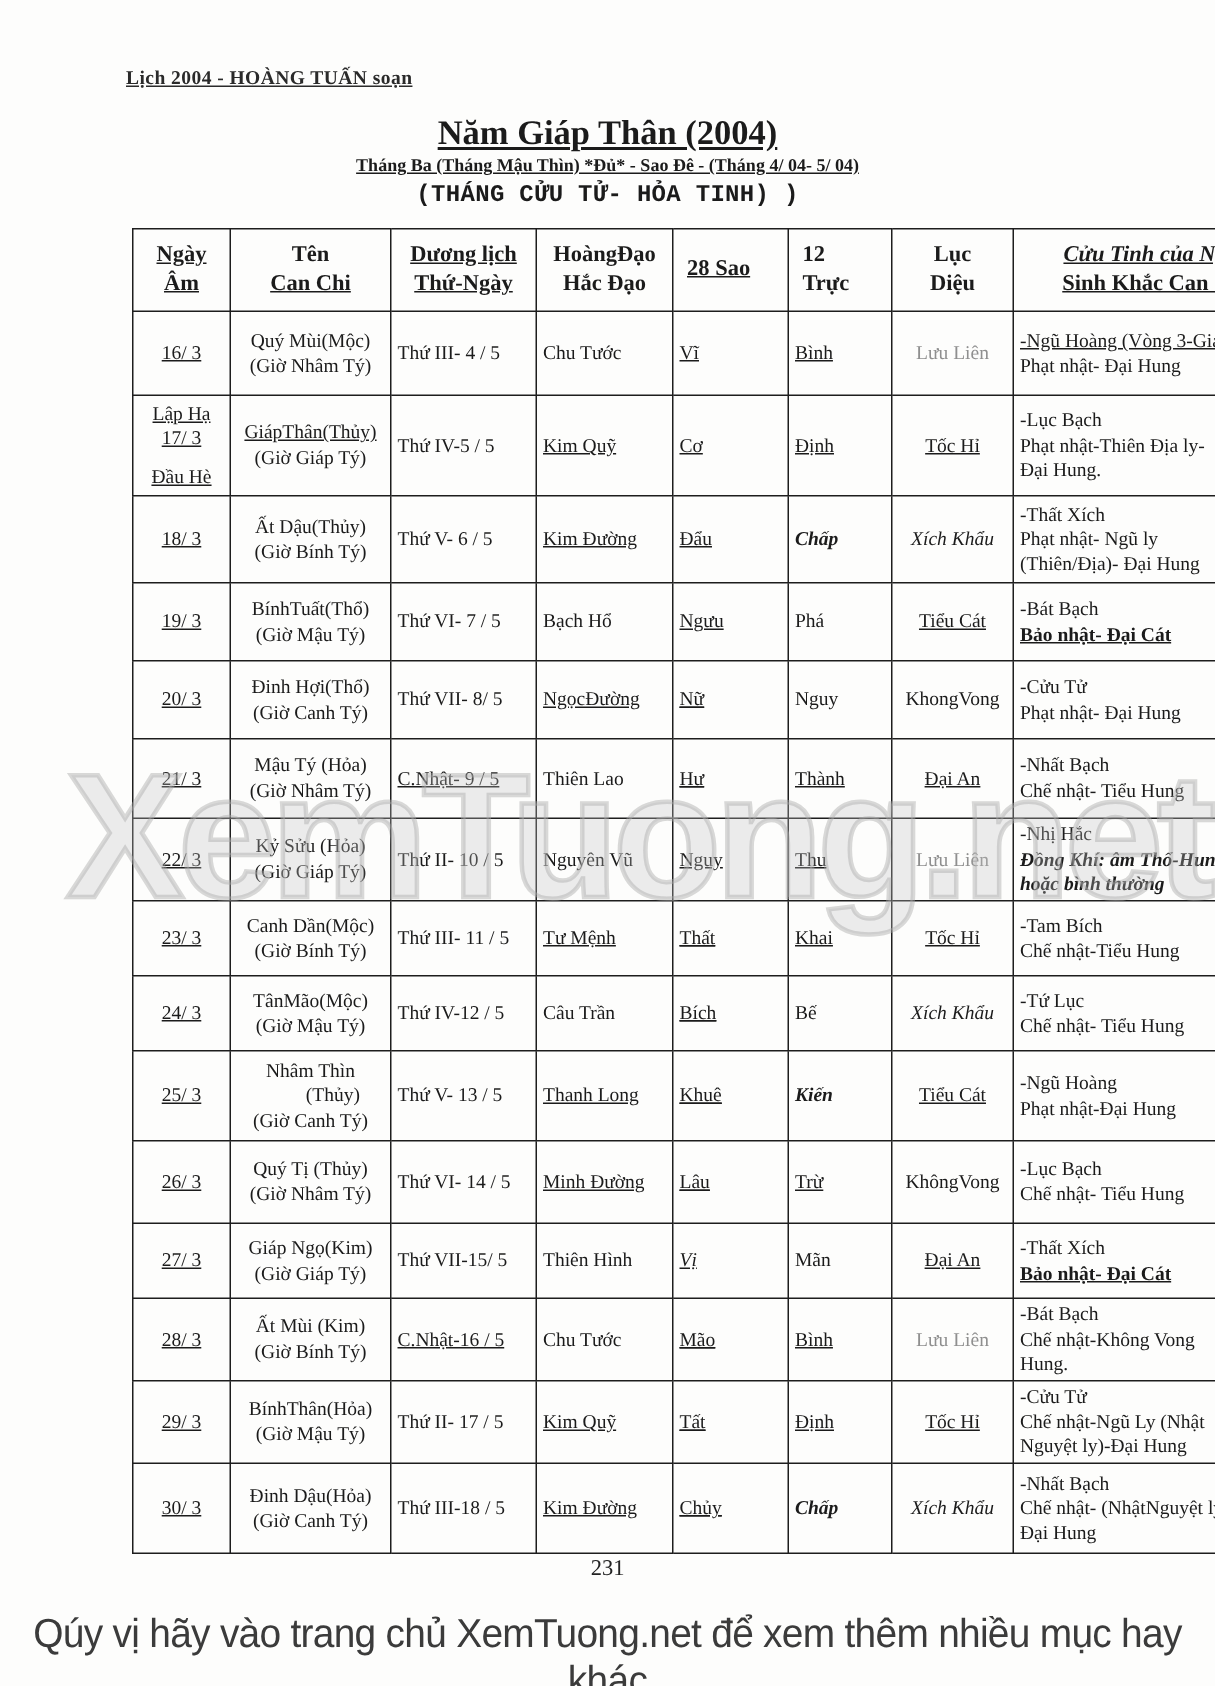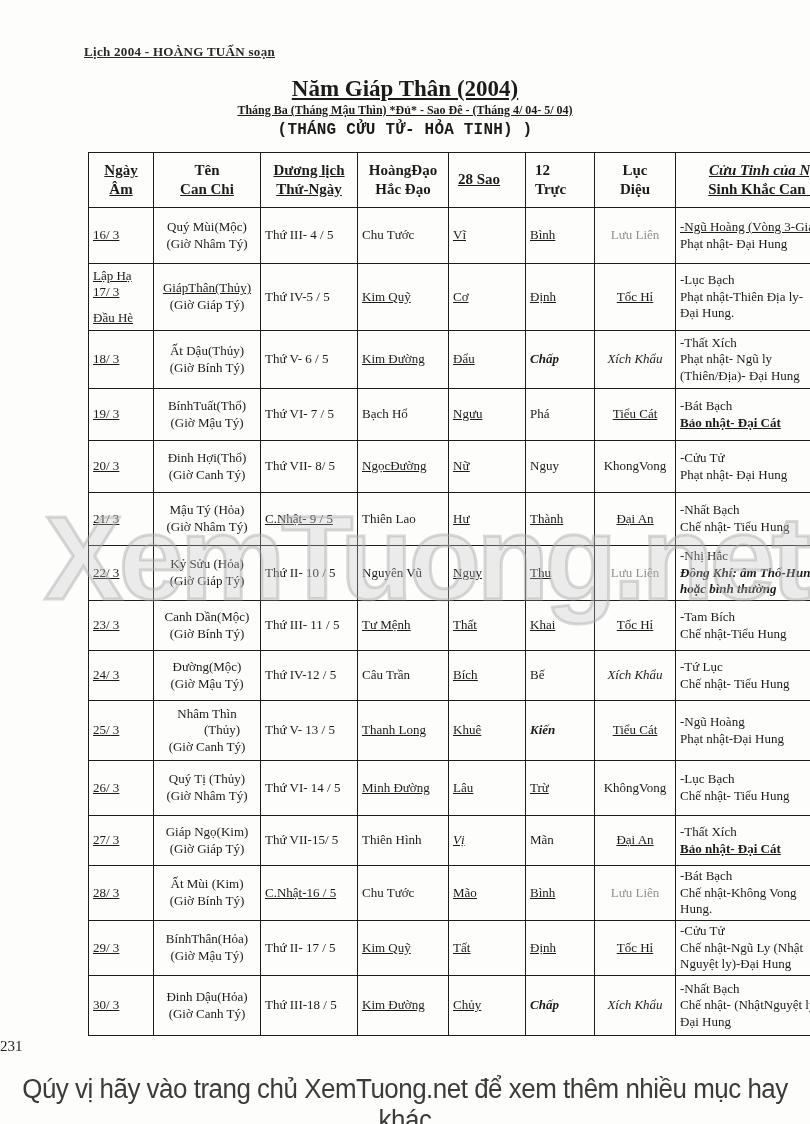--- a/index.html
+++ b/index.html
@@ -22,21 +22,21 @@
     position:absolute;left:88px;top:152px;width:695px;
     border-collapse:collapse;table-layout:fixed;z-index:2;
   }
   .cal th,.cal td{
     border:1.6px solid #1d1d1d;
     padding:2px 4px;vertical-align:middle;overflow:hidden;
   }
   .cal thead th{font-size:15px;font-weight:bold;text-align:center;}
   .cal thead th.c4,.cal thead th.c5{text-align:left;padding-left:9px;}
   .cal td{font-size:13px;}
-  .c0{width:56px;text-align:left;font-size:14px;}
+  .c0{width:56px;text-align:center;font-size:14px;}
   .c1{width:98px;text-align:center;}
   .c2{width:88px;text-align:left;padding-left:6px;margin-top:28px;}
   .c3{width:82px;text-align:left;padding-left:7px;}
   .c4{width:63px;text-align:left;padding-left:9px;text-decoration:underline;}
   .c5{width:55px;text-align:left;padding-left:9px;}
   .c6{width:72px;text-align:center;}
   .c7{width:181px;text-align:left;padding-left:6px;vertical-align:top;padding-top:4px;font-size:12.5px;}
   td.c7{line-height:1.3;}
   .ln{line-height:1.28;}
   .ln.u{text-decoration:underline;}
@@ -47,21 +47,21 @@
   .ln.gap{margin-top:9px;}
 
   .watermark{
     position:absolute;left:44px;top:490px;z-index:3;pointer-events:none;
     font-family:"Liberation Sans",sans-serif;font-weight:bold;
     font-size:118px;letter-spacing:-4px;white-space:nowrap;
     color:rgba(195,195,195,0.30);
     -webkit-text-stroke:3px rgba(170,170,170,0.45);
   }
   .page-number{
-    position:absolute;left:0;top:1038px;width:100%;
+    position:absolute;left:0;top:1038px;width:100%;text-align:center;
     font-size:15px;color:#222;z-index:2;
   }
   .footer{
     position:absolute;left:0;top:1074px;width:100%;text-align:center;
     font-family:"Liberation Sans",sans-serif;font-size:27px;color:#3b3b3b;
     letter-spacing:-0.5px;transform:scaleX(0.96);z-index:2;
   }
 </style>
 </head>
 <body>
@@ -338,21 +338,21 @@
         <td class="c7">
           <div class="ln">-Tam  Bích</div>
           <div class="ln">Chế nhật-Tiểu Hung</div>
         </td>
       </tr>
       <tr style="height: 50px;">
         <td class="c0">
           <div class="ln u">24/ 3</div>
         </td>
         <td class="c1">
-          <div class="ln">Đường(Mộc)</div>
+          <div class="ln">TânMão(Mộc)</div>
           <div class="ln">(Giờ  Mậu Tý)</div>
         </td>
         <td class="c2">
           <div class="ln">Thứ IV-12 / 5</div>
         </td>
         <td class="c3">
           <div class="ln">Câu Trần</div>
         </td>
         <td class="c4">
           <div class="ln u">Bích</div>

